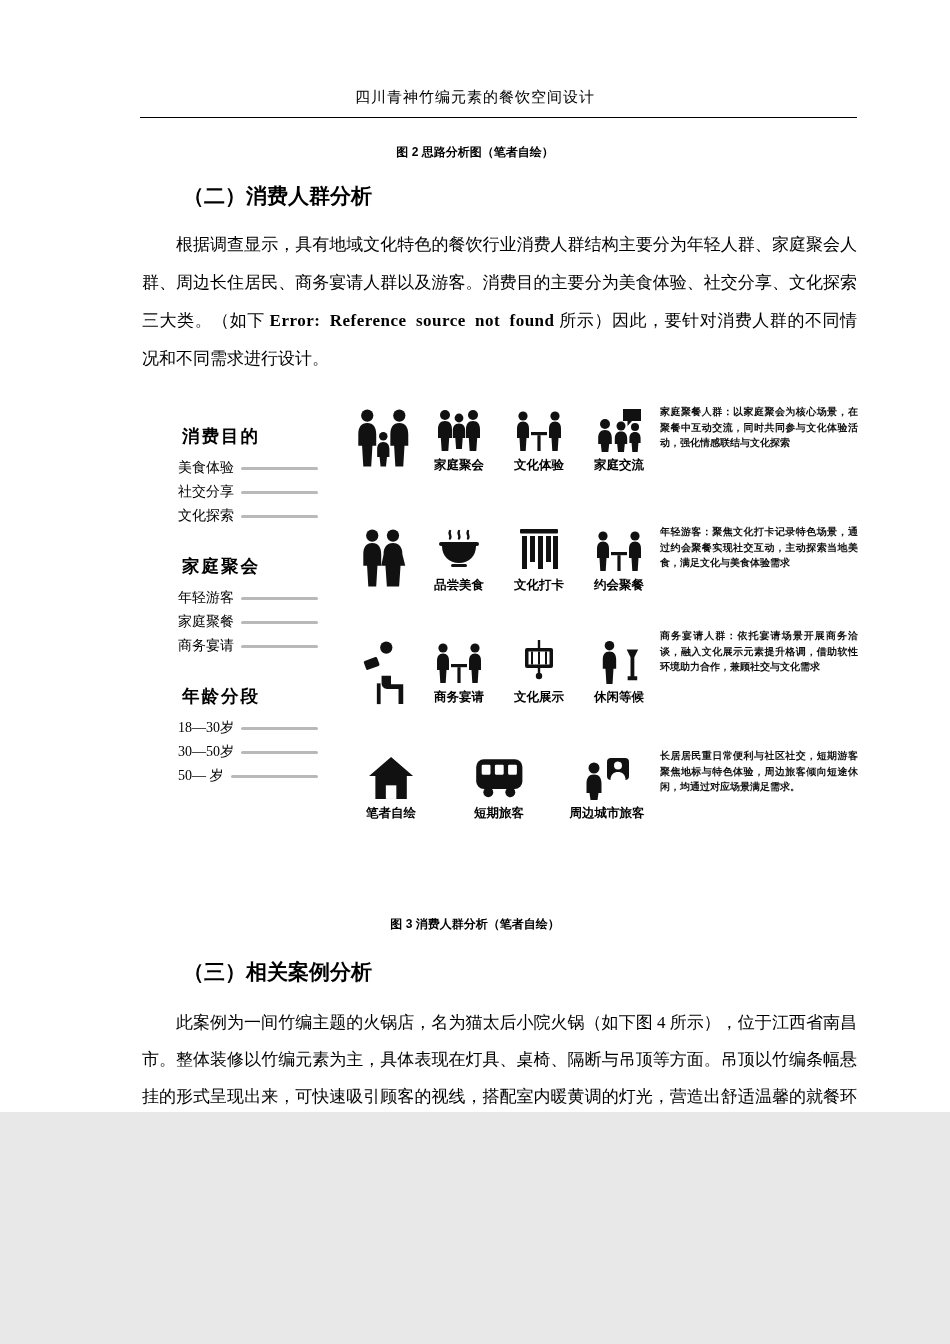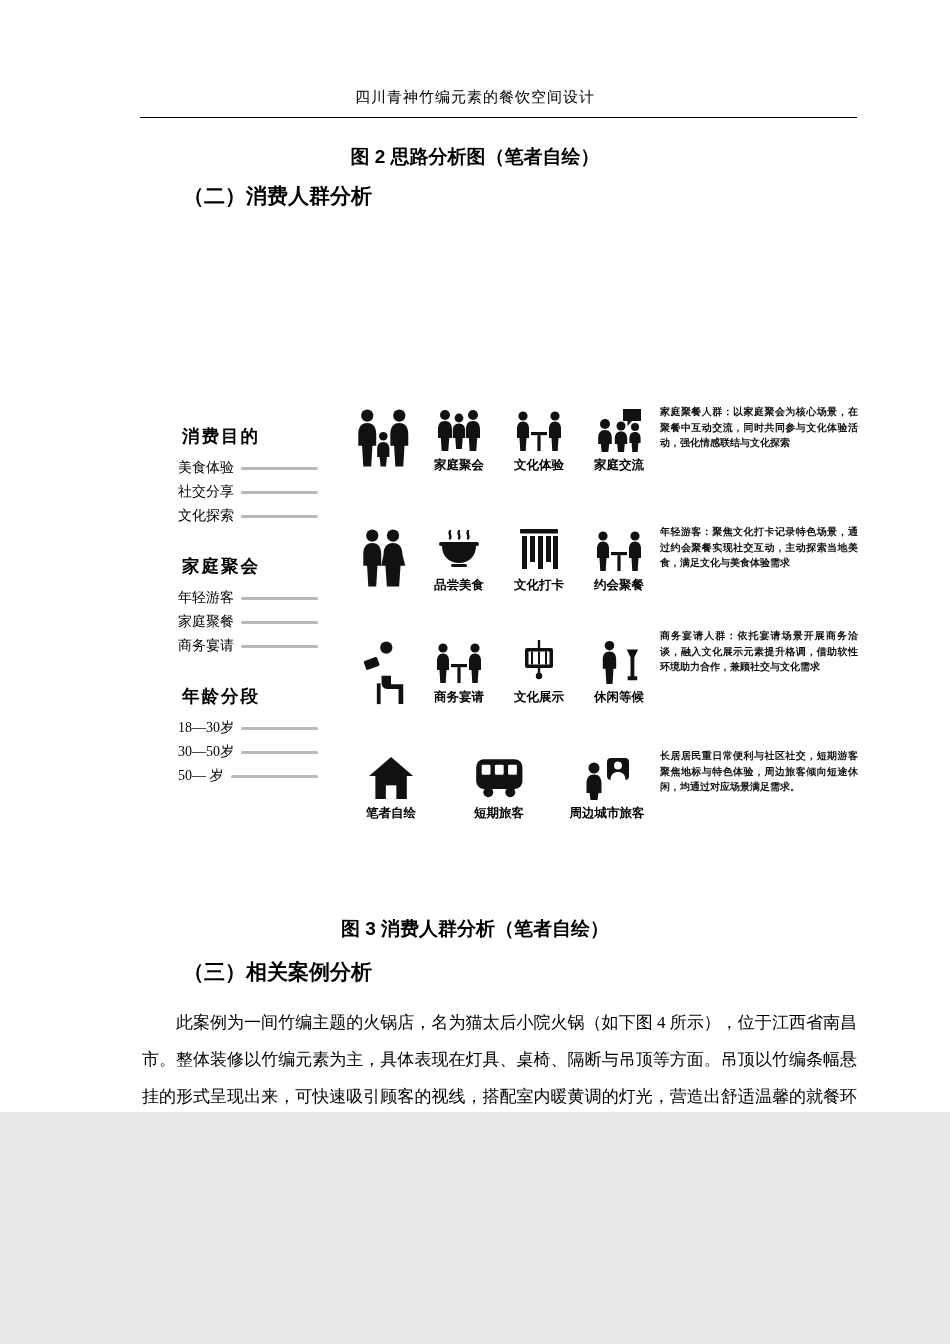--- a/index.html
+++ b/index.html
@@ -9,21 +9,21 @@
   }
   .doc-header{
     position:absolute;top:88px;left:140px;width:670px;text-align:center;
     font-size:15px;letter-spacing:1px;
   }
   .header-rule{
     position:absolute;top:117px;left:140px;width:717px;border-top:1.6px solid #000;
   }
   .caption{
     position:absolute;left:0;width:950px;text-align:center;
-    font-family:"Liberation Sans", sans-serif;font-weight:bold;font-size:19px;
+    font-family:"Liberation Sans", sans-serif;font-weight:bold;font-size:12px;
   }
   .caption-fig2{top:144px;}
   .caption-fig3{top:916px;}
   .sec-heading{
     position:absolute;left:183px;margin:0;
     font-family:Liberation Sans, sans-serif;font-weight:bold;font-size:21px;
   }
   .sec2{top:182px;}
   .sec3{top:958px;}
   .para{
@@ -86,20 +86,21 @@
 
 <div class="page">
 
   <div class="doc-header">四川青神竹编元素的餐饮空间设计</div>
   <div class="header-rule"></div>
 
   <div class="caption caption-fig2">图 2 思路分析图（笔者自绘）</div>
 
   <h2 class="sec-heading sec2">（二）消费人群分析</h2>
 
+  <p class="para para1"><span>根据调查显示，具有地域文化特色的餐饮行业消费人群结构主要分为年轻人群、家庭聚会人群、周边长住居民、商务宴请人群以及游客。消费目的主要分为美食体验、社交分享、文化探索三大类。（如下 </span><span class="error-ref">Error: Reference source not found</span><span> 所示）因此，要针对消费人群的不同情况和不同需求进行设计。</span></p>
 
   <div class="figure">
     <div class="fig-left" id="fig-left">
         <div class="fig-group-title">消费目的</div>
         <div class="fig-item">
           <span class="fig-item-label">美食体验</span>
           <span class="fig-item-line"></span>
         </div>
         <div class="fig-item">
           <span class="fig-item-label">社交分享</span>

